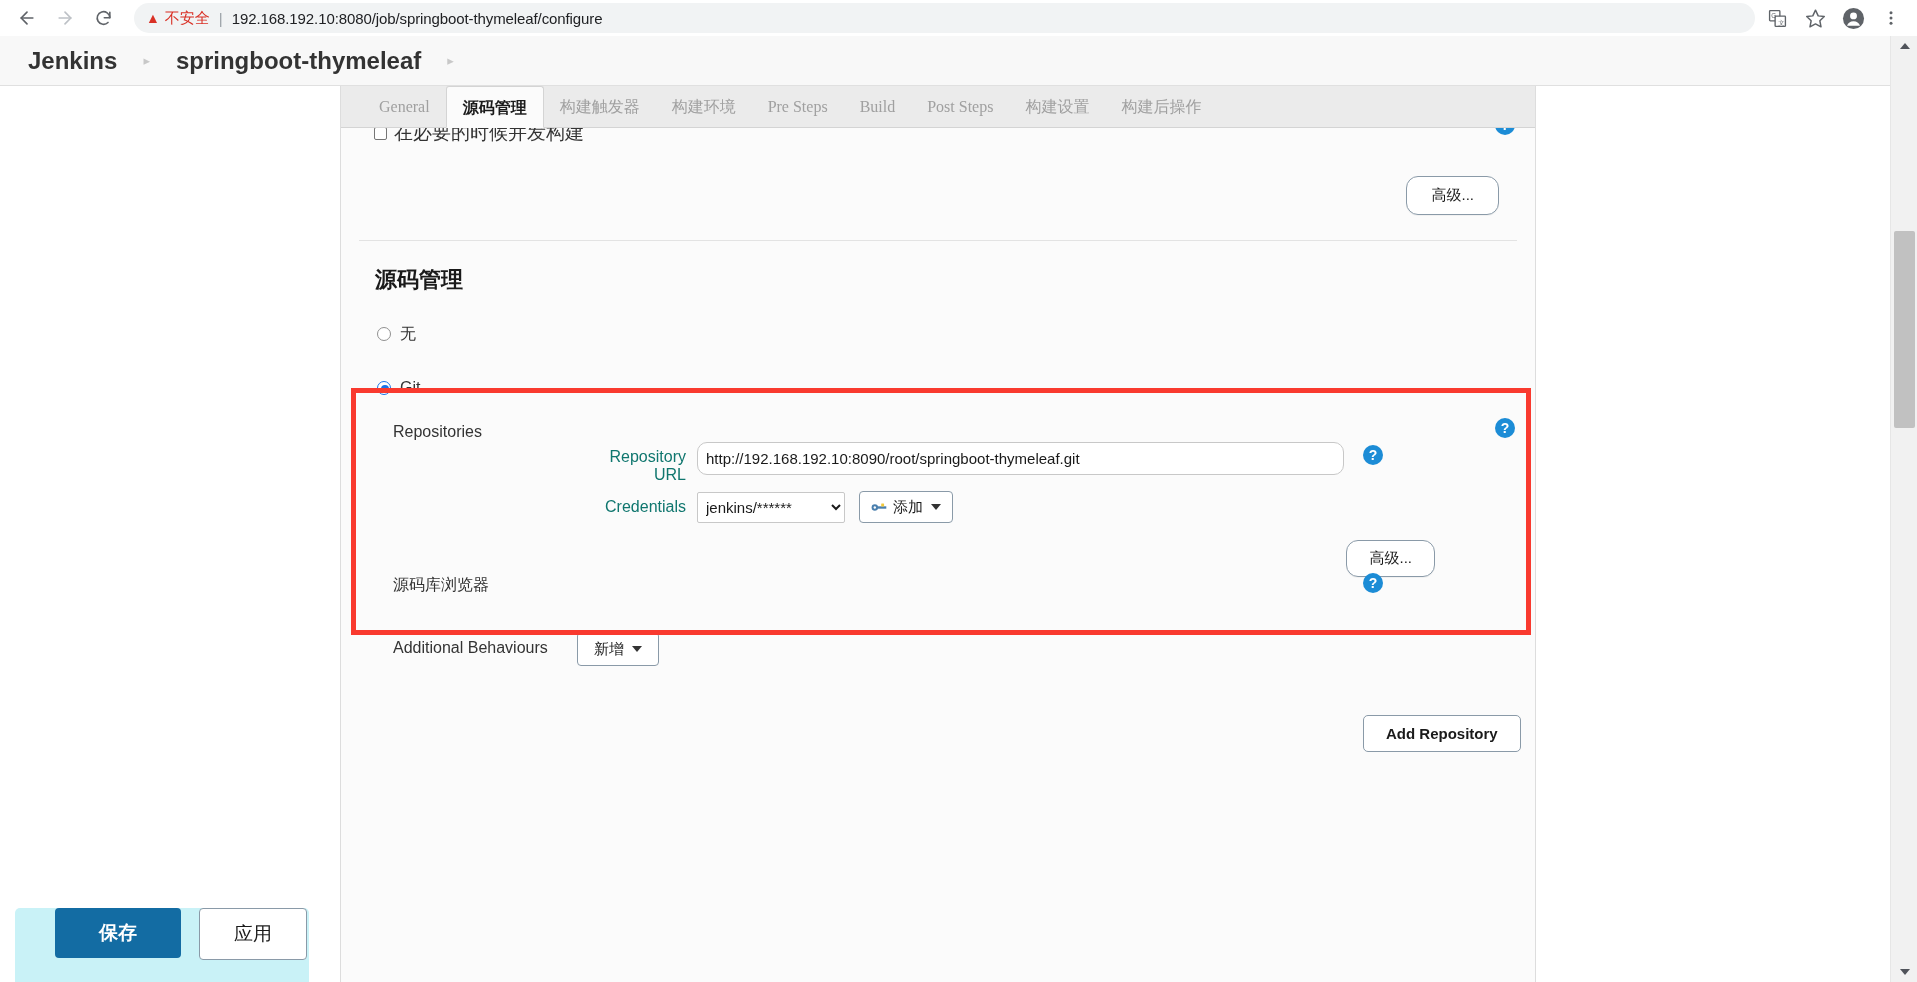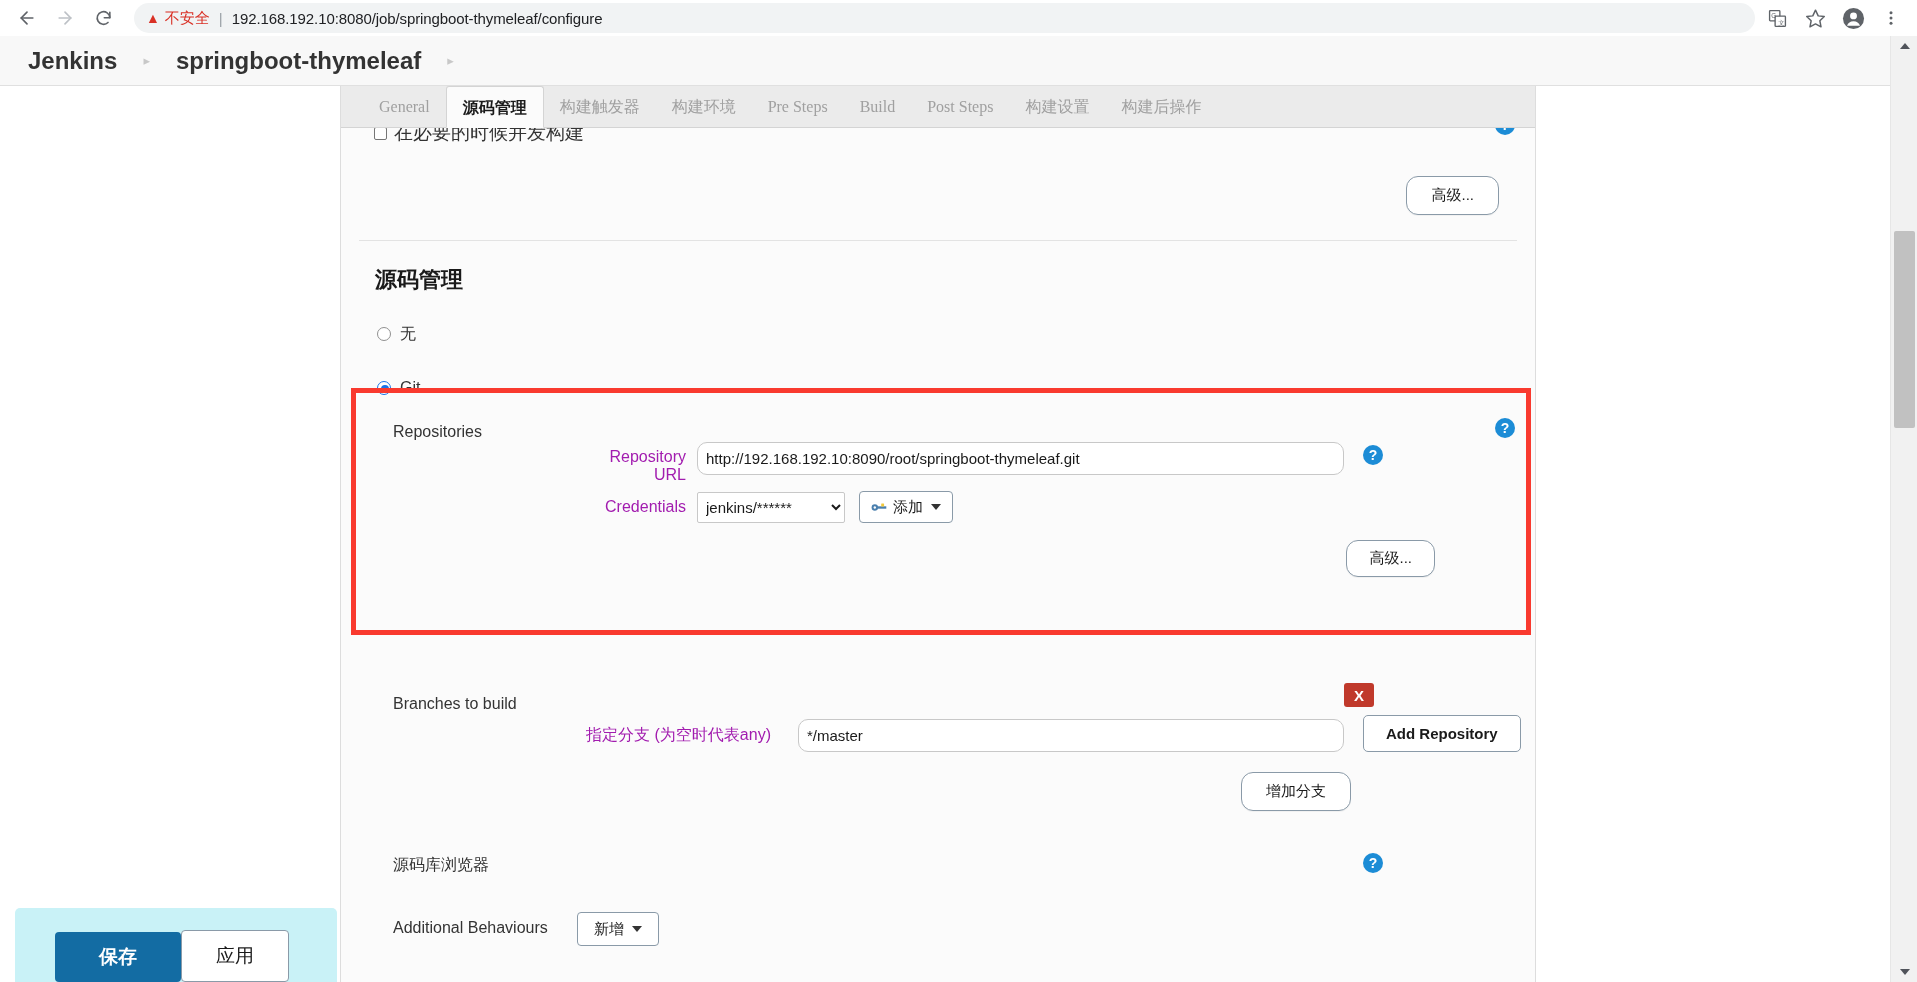--- a/index.html
+++ b/index.html
@@ -222,21 +222,21 @@
     border: 5px solid #f93a2f;
     pointer-events: none;
     z-index: 6;
   }
 
   .field-label-outer {
     font-size: 16px; color: #333;
   }
 
   .sub-label {
-    font-size: 16px; color: #a21caf;
+    font-size: 16px; color: #0f766e;
     text-align: right;
   }
 
   .txtbox {
     background: #fff;
     border: 1px solid #c8c8c8;
     height: 33px;
     font-size: 15px;
     color: #1a1a1a;
     padding: 0 8px;
@@ -296,25 +296,26 @@
     border-radius: 3px;
     cursor: pointer;
     font-family: "Liberation Sans", sans-serif;
     line-height: 1;
   }
 
   
   .save-bar {
     position: absolute;
     left: 355px; top: 908px;
-    width: 322px; height: 74px;
+    width: 294px; height: 74px;
     background: #c9f2f7;
     border-radius: 5px 5px 0 0;
-    display: flex; align-items: flex-end;
+    display: flex; align-items: flex-start;
     padding-left: 40px;
+    gap: 18px;
     z-index: 20;
   }
   .btn-save {
     background: #136ca3;
     color: #fff;
     border: none;
     border-radius: 4px;
     font-size: 19px; font-weight: bold;
     padding: 12px 44px;
     cursor: pointer;
@@ -499,31 +500,20 @@
           </svg>
           <span>添加</span>
           <span class="caret-down"></span>
         </button>
 
         <button class="adv-btn" style="position:absolute; right:100px; top:125px; padding:8px 22px;">高级...</button>
       </div>
 
       <button class="add-repo-btn" style="left:1022px; top:587px;">Add Repository</button>
 
-      <div style="position:relative; height:160px; margin-top:120px;">
-        <span class="field-label-outer" style="position:absolute; left:52px; top:10px;">Branches to build</span>
-
-        <button class="x-btn" style="left:1003px; top:-2px;">X</button>
-
-        <span class="sub-label" style="position:absolute; left:190px; top:40px; width:240px;">指定分支 (为空时代表any)</span>
-        <input class="txtbox" style="position: absolute; left: 457px; top: 34px; width: 546px;" value="*/master">
-        <span class="help-icon help-abs" style="left:1022px; top:36px;">?</span>
-
-        <button class="adv-btn" style="position:absolute; left:900px; top:87px; padding:9px 24px;">增加分支</button>
-      </div>
 
       <div style="position:relative; height:62px;">
         <span class="field-label-outer" style="position:absolute; left:52px; top:10px;">源码库浏览器</span>
         <span class="help-icon help-abs" style="left:1022px; top:8px;">?</span>
       </div>
 
       <div style="position:relative; height:60px;">
         <span class="field-label-outer" style="position:absolute; left:52px; top:12px;">Additional Behaviours</span>
         <button class="add-cred-btn" style="position:absolute; left:236px; top:5px; padding:0 16px; height:34px;">
           <span>新增</span>

